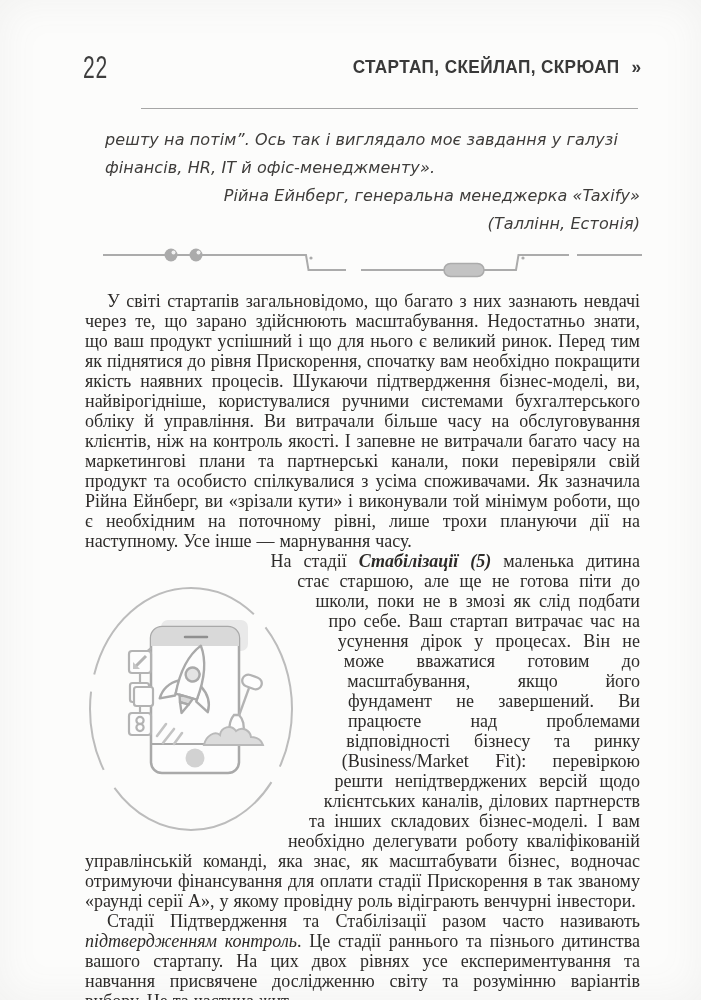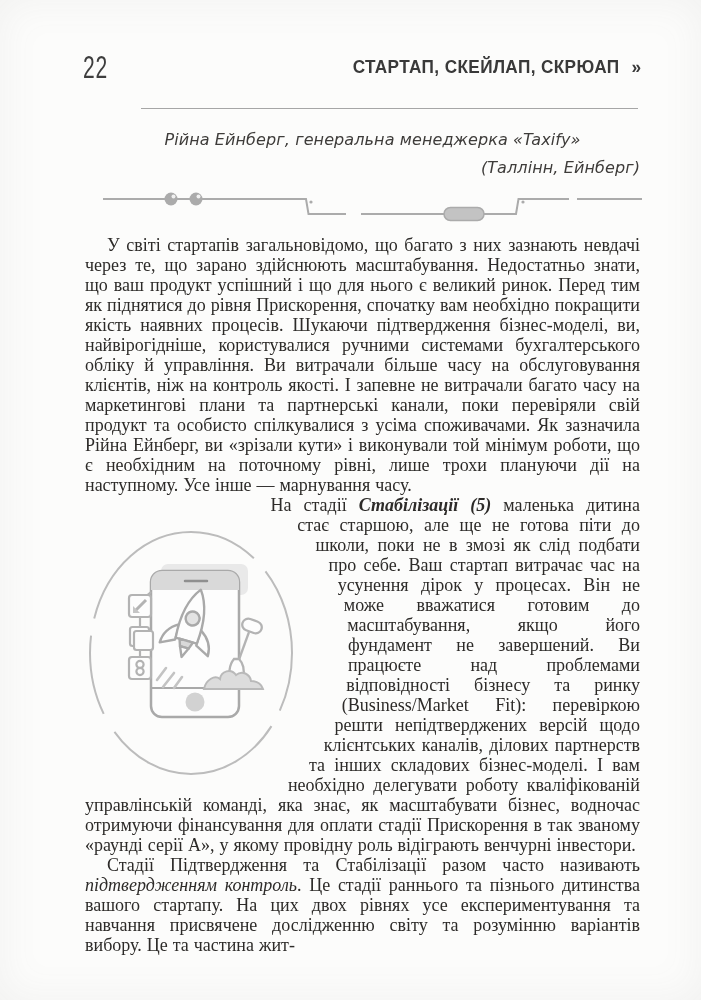--- a/index.html
+++ b/index.html
@@ -40,21 +40,21 @@
   }
   .hdr .chev{margin-left:13px;letter-spacing:-1px;}
   .hdr-rule{border:0;border-top:1.7px solid var(--rule);margin:25px 2px 0 56px;}
   
   .quote{
     margin:17px 0 0 20px;
     font-family:"DejaVu Sans",sans-serif;
     font-style:italic;font-size:16px;line-height:27.5px;
     color:var(--ink-soft);letter-spacing:.1px;
   }
-  .quote .attr{display:block;text-align:center;margin-top:1px;}
+  .quote .attr{display:block;text-align:right;margin-top:1px;}
   .quote .loc{display:block;text-align:right;}
   
   .divider{display:block;margin:9px 0 0 18px;}
   
   .bodytext{
     margin-top:11px;
     font-size:18px;line-height:20px;
     color:var(--ink);
     text-align:justify;
     word-spacing:.5px;
@@ -79,22 +79,23 @@
 
   <div class="hdr">
     <span class="num">22</span>
     <span class="ttl-wrap">
       <span>СТАРТАП, СКЕЙЛАП, СКРЮАП</span><span class="chev">»</span>
     </span>
   </div>
   <hr class="hdr-rule">
 
   <div class="quote">
+    <span>решту на потім”. Ось так і виглядало моє завдання у галузі фінансів, HR, ІТ й офіс-менеджменту».</span>
     <span class="attr">Рійна Ейнберг, генеральна менеджерка «Taxify»</span>
-    <span class="loc">(Таллінн, Ейнберг)</span>
+    <span class="loc">(Таллінн, Естонія)</span>
   </div>
 
   <svg class="divider" width="539" height="34" viewBox="0 0 539 34">
     <g fill="none" stroke="#ababab" stroke-width="2">
       <path d="M0 9 H203 L205.5 24 H243"></path>
       <path d="M258 24 H413 L415.5 9 H466"></path>
       <path d="M474 9 H539"></path>
     </g>
     <circle cx="68" cy="9" r="6.5" fill="#ababab"></circle>
     <circle cx="93" cy="9" r="6.5" fill="#ababab"></circle>

